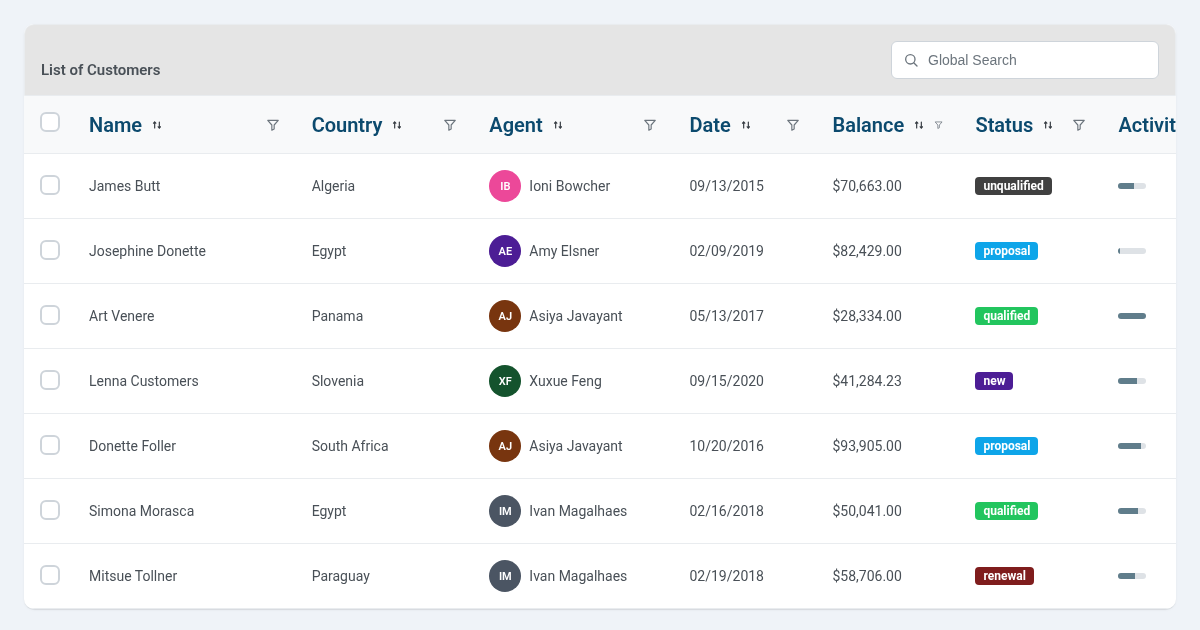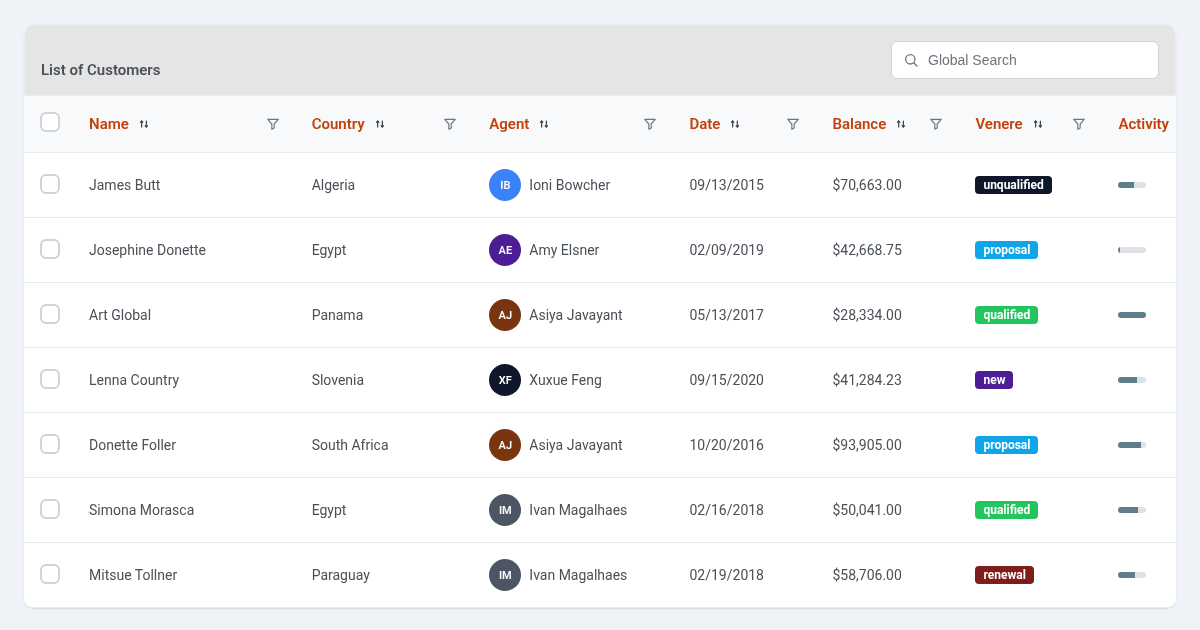--- a/index.html
+++ b/index.html
@@ -58,25 +58,25 @@
   }
   .search-input::placeholder { color: #6c757d; }
   table {
     width: 100%;
     border-collapse: collapse;
     table-layout: fixed;
   }
   thead th {
     text-align: right;
     font-weight: 600;
-    color: #c2410c;
+    color: #0c4a6e;
     padding: 16px;
     border-bottom: 1px solid #e9ecef;
     background: #f8f9fa;
-    font-size: 15px;
+    font-size: 20px;
     position: relative;
   }
   tbody td {
     padding: 16px;
     border-bottom: 1px solid #e9ecef;
     vertical-align: middle;
     color: #495057;
     font-size: 14px;
   }
   .th-inner {
@@ -257,21 +257,21 @@
                 </svg>
               </div>
             <svg class="filter-icon" viewBox="0 0 24 24" fill="none" stroke-width="2" stroke-linejoin="round">
                 <polygon points="3 4 21 4 14 12 14 19 10 21 10 12 3 4"></polygon>
               </svg>
           </div>
         </th>
         <th>
           <div class="th-inner">
             <div class="th-left">
-                <span>Venere</span>
+                <span>Status</span>
               <svg class="sort-icon" viewBox="0 0 24 24" fill="none" stroke-width="2" stroke-linecap="round">
                   <path d="M8 7l0 10"></path>
                   <path d="M6 9l2 -2l2 2"></path>
                   <path d="M16 17l0 -10"></path>
                   <path d="M14 15l2 2l2 -2"></path>
                 </svg>
               </div>
             <svg class="filter-icon" viewBox="0 0 24 24" fill="none" stroke-width="2" stroke-linejoin="round">
                 <polygon points="3 4 21 4 14 12 14 19 10 21 10 12 3 4"></polygon>
               </svg>
@@ -286,78 +286,78 @@
         </th>
       </tr>
     </thead>
     <tbody id="tbody">
         <tr>
           <td><span class="checkbox"></span></td>
           <td><span>James Butt</span></td>
           <td><span>Algeria</span></td>
           <td>
             <div class="agent-cell">
-              <span class="avatar" style="background:#3b82f6">IB</span>
+              <span class="avatar" style="background:#ec4899">IB</span>
               <span>Ioni Bowcher</span>
             </div>
           </td>
           <td><span>09/13/2015</span></td>
           <td><span>$70,663.00</span></td>
-          <td><span class="status-badge" style="background:#0f172a">unqualified</span></td>
+          <td><span class="status-badge" style="background:#404040">unqualified</span></td>
           <td>
             <div class="progress">
               <div class="progress-fill" style="width:55%"></div>
             </div>
           </td>
         </tr>
         <tr>
           <td><span class="checkbox"></span></td>
           <td><span>Josephine Donette</span></td>
           <td><span>Egypt</span></td>
           <td>
             <div class="agent-cell">
               <span class="avatar" style="background:#4c1d95">AE</span>
               <span>Amy Elsner</span>
             </div>
           </td>
           <td><span>02/09/2019</span></td>
-          <td><span>$42,668.75</span></td>
+          <td><span>$82,429.00</span></td>
           <td><span class="status-badge" style="background:#0ea5e9">proposal</span></td>
           <td>
             <div class="progress">
               <div class="progress-fill" style="width:5%"></div>
             </div>
           </td>
         </tr>
         <tr>
           <td><span class="checkbox"></span></td>
-          <td><span>Art Global</span></td>
+          <td><span>Art Venere</span></td>
           <td><span>Panama</span></td>
           <td>
             <div class="agent-cell">
               <span class="avatar" style="background:#78350f">AJ</span>
               <span>Asiya Javayant</span>
             </div>
           </td>
           <td><span>05/13/2017</span></td>
           <td><span>$28,334.00</span></td>
           <td><span class="status-badge" style="background:#22c55e">qualified</span></td>
           <td>
             <div class="progress">
               <div class="progress-fill" style="width:100%"></div>
             </div>
           </td>
         </tr>
         <tr>
           <td><span class="checkbox"></span></td>
-          <td><span>Lenna Country</span></td>
+          <td><span>Lenna Customers</span></td>
           <td><span>Slovenia</span></td>
           <td>
             <div class="agent-cell">
-              <span class="avatar" style="background:#0f172a">XF</span>
+              <span class="avatar" style="background:#14532d">XF</span>
               <span>Xuxue Feng</span>
             </div>
           </td>
           <td><span>09/15/2020</span></td>
           <td><span>$41,284.23</span></td>
           <td><span class="status-badge" style="background:#4c1d95">new</span></td>
           <td>
             <div class="progress">
               <div class="progress-fill" style="width:65%"></div>
             </div>

